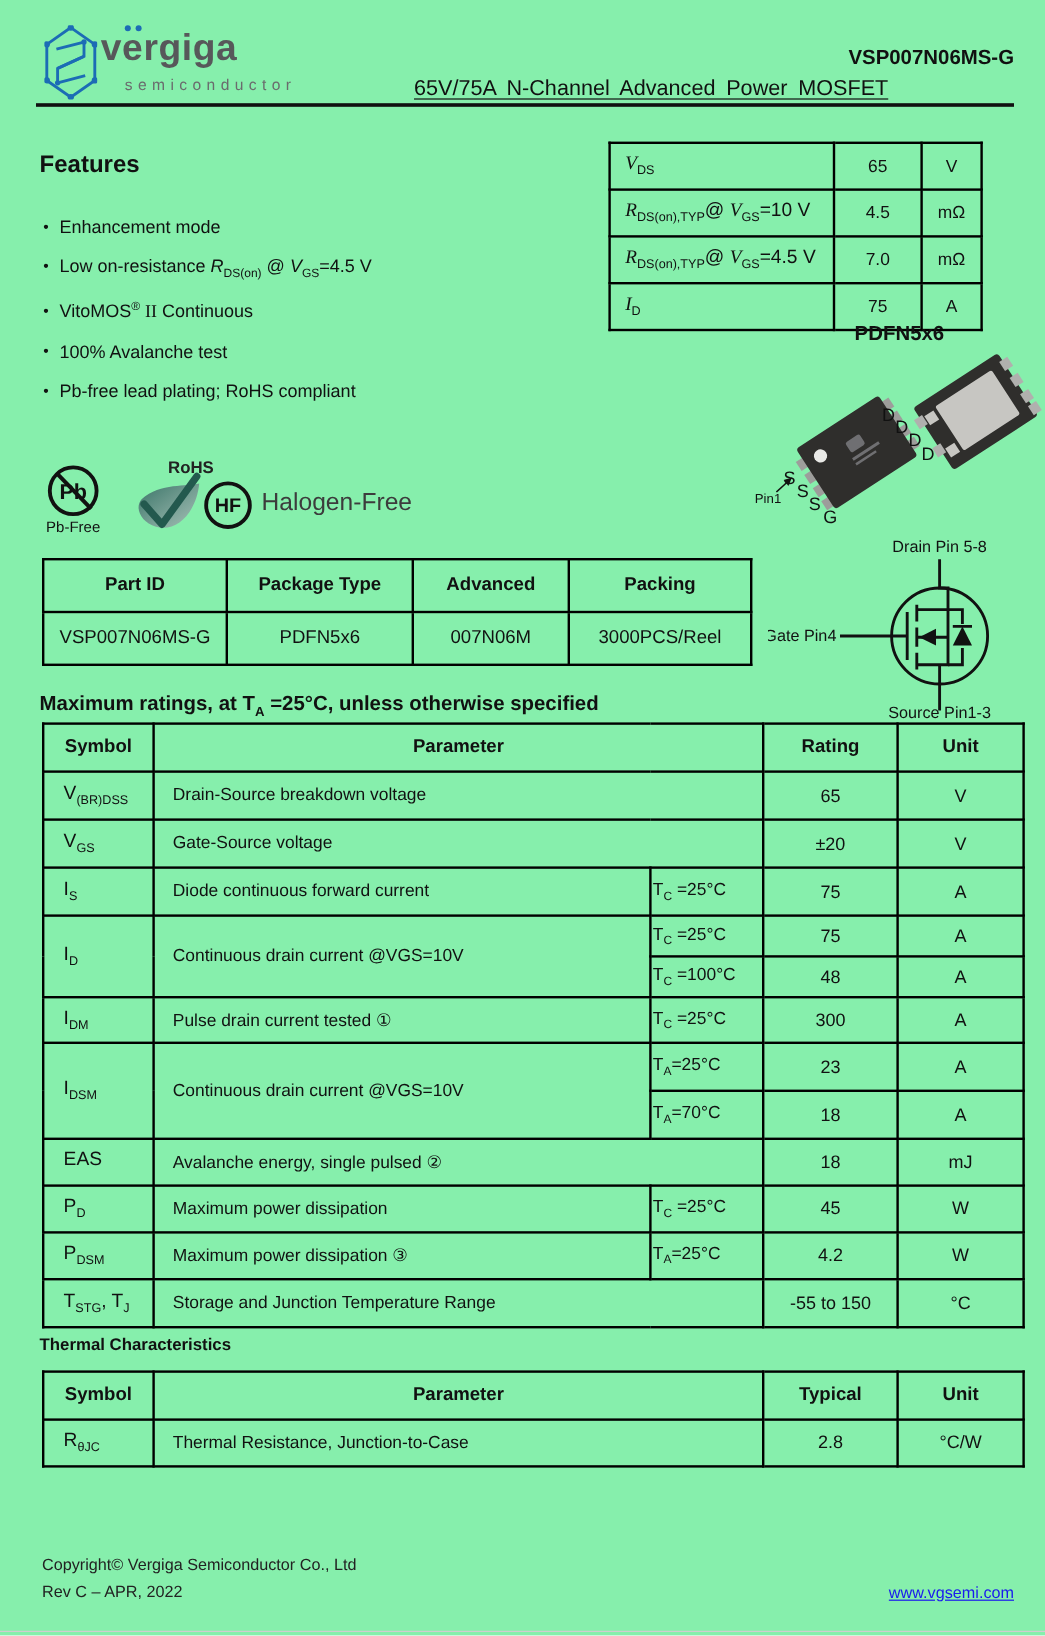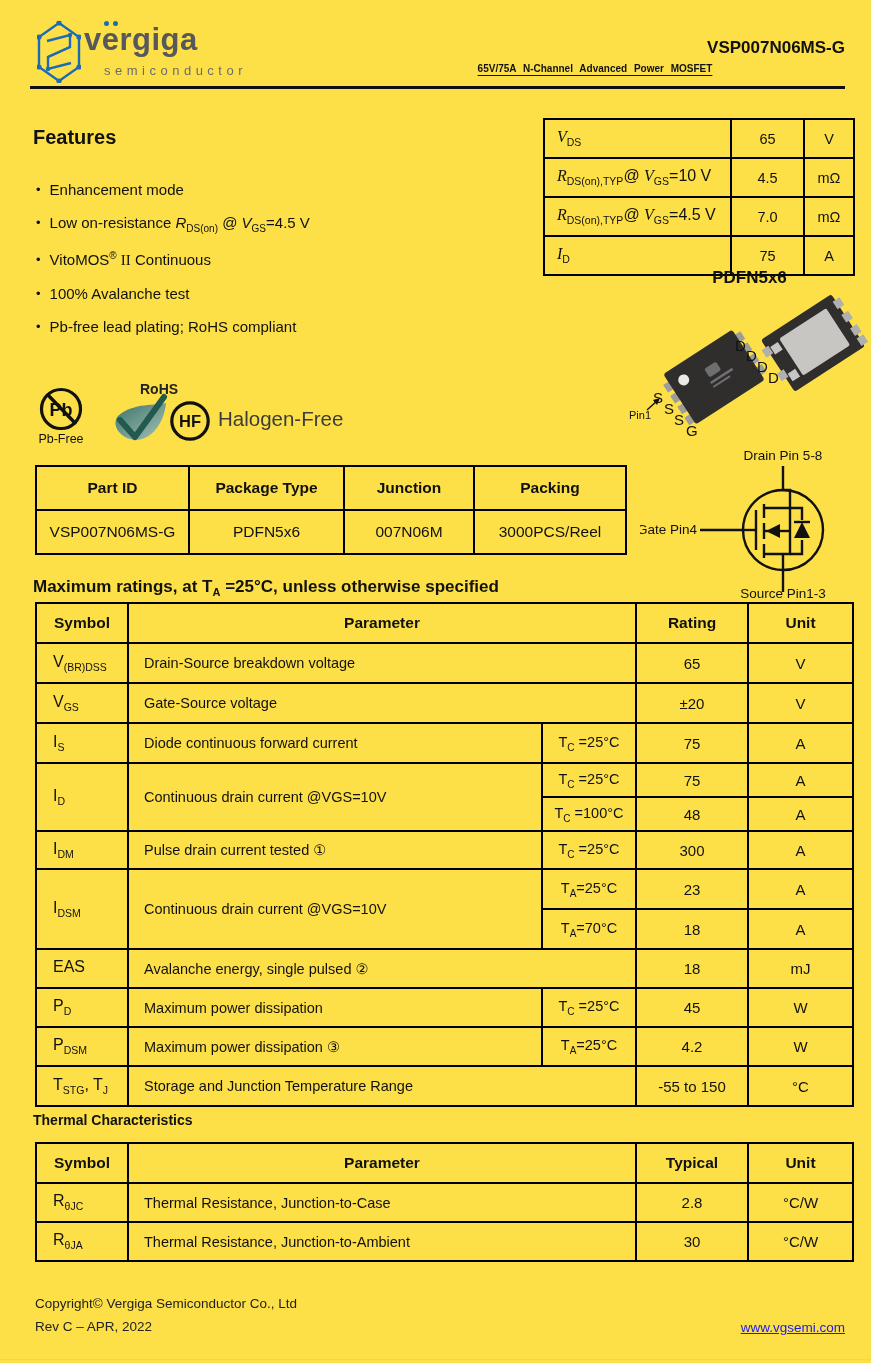--- a/index.html
+++ b/index.html
@@ -1,25 +1,25 @@
 <!DOCTYPE html>
 <html><head>
 <meta charset="utf-8">
 <style>
   html,body{margin:0;padding:0;background:#fff;}
-  .page{position:relative;width:871px;height:1363px;background:#fde047;overflow:hidden;
+  .page{position:relative;width:871px;height:1363px;background:#86efac;overflow:hidden;
         font-family:"Liberation Sans",sans-serif;color:#111;}
   .abs{position:absolute;}
 
   
   .brand-name{font-size:31px;font-weight:700;color:#57585a;letter-spacing:.5px;}
   .brand-tag{font-size:13px;color:#6a6b6d;letter-spacing:4.5px;}
   .lg-dot{width:5px;height:5px;border-radius:50%;background:#1c6cb5;}
   .pn{font-size:17px;font-weight:700;text-align:right;}
-  .subtitle{font-size:10px;font-weight:700;text-align:center;word-spacing:4px;
+  .subtitle{font-size:18px;font-weight:400;text-align:left;word-spacing:4px;
             text-decoration:underline;text-underline-offset:3px;}
   .hrule{height:2.5px;background:#101010;}
 
   
   .sec-title{font-size:20px;font-weight:700;}
   .feat-list{list-style:none;margin:0;padding:0;font-size:15px;}
   .feat-list li{margin-bottom:16px;}
   .feat-list li::before{content:"•";margin-right:9px;font-size:13px;position:relative;top:-1px;}
   .roman{font-family:Liberation Serif, serif;}
   sub{font-size:10px;}
@@ -31,21 +31,21 @@
   .hd td, td.hd{font-weight:700;font-size:15.5px;text-align:center;}
   .ctr{text-align:center;}
   .ks td{height:35px;}
   .ks .ks-label{font-size:16px;padding-left:12px;}
   .ks .ks-label i{font-family:"Liberation Serif",serif;}
   .ks sub{font-size:10.5px;}
   .pt td{height:40px;text-align:center;font-size:15.5px;}
   .sym{font-size:16px;padding-left:16px;margin-top:28px;}
   .sym sub{font-size:10.5px;}
   .par{padding-left:15px;font-size:14.5px;}
-  .cond{text-align:center;font-size:14.5px;}
+  .cond{text-align:left;font-size:14.5px;}
   .rate{text-align:center;font-size:15px;}
 
   
   .pbl{font-size:12.5px;text-align:center;}
   .rohs-t{font-size:14px;font-weight:700;color:#222;padding-left:22px;}
   .hf-label{font-size:20.5px;color:#3c3c3c;}
   .ttl sub{font-size:11px;font-weight:700;}
   .foot{font-size:13.5px;color:#222;}
   a.site{color:#1a1aee;font-size:13.5px;text-decoration:underline;}
   svg text{font-family:"Liberation Sans",sans-serif;}
@@ -108,21 +108,21 @@
     <path d="M10,24 C26,10 48,14 58,11 C56,34 40,52 22,47 C9,43 4,31 10,24 Z" fill="url(#leafg)"></path>
     <path d="M12,28 L27,45 L56,5" fill="none" stroke="#23594e" stroke-width="6" stroke-linecap="round" stroke-linejoin="round"></path>
   </svg>
 
   <svg class="abs" style="left:169px;top:400px;" width="42" height="42" viewBox="0 0 42 42">
     <circle cx="21" cy="21" r="18.2" fill="none" stroke="#111" stroke-width="3.2"></circle>
     <text x="21" y="27" text-anchor="middle" font-size="16.5" font-weight="700" fill="#111">HF</text>
   </svg>
   <div class="abs hf-label" style="left:218px;top:407px;">Halogen-Free</div>
 
-  <table class="abs ks" style="left:543px;top:118px;width:310px;">
+  <table class="abs ks" style="left:507px;top:118px;width:310px;">
     <colgroup>
         <col style="width:187px">
         <col style="width:73px">
         <col style="width:50px">
       </colgroup>
     <tbody>
         <tr>
       <td class="ks-label"><i>V</i><sub>DS</sub><span></span><i></i><sub></sub><span></span></td>
       <td class="ctr">65</td>
       <td class="ctr">V</td>
@@ -198,21 +198,21 @@
     <colgroup>
         <col style="width:153px">
         <col style="width:155px">
         <col style="width:130px">
         <col style="width:152px">
       </colgroup>
     <tbody>
         <tr class="hd">
       <td>Part ID</td>
       <td>Package Type</td>
-      <td>Junction</td>
+      <td>Advanced</td>
       <td>Packing</td>
     </tr>
     <tr>
       <td>VSP007N06MS-G</td>
       <td>PDFN5x6</td>
       <td>007N06M</td>
       <td>3000PCS/Reel</td>
     </tr>
   </tbody>
     </table>
@@ -351,26 +351,20 @@
       <td>Parameter</td>
       <td>Typical</td>
       <td>Unit</td>
     </tr>
     <tr style="height:39px;">
       <td class="sym"><span>R</span><sub>θJC</sub></td>
       <td class="par">Thermal Resistance, Junction-to-Case</td>
       <td class="rate">2.8</td>
       <td class="rate">°C/W</td>
     </tr>
-    <tr style="height:39px;">
-      <td class="sym"><span>R</span><sub>θJA</sub></td>
-      <td class="par">Thermal Resistance, Junction-to-Ambient</td>
-      <td class="rate">30</td>
-      <td class="rate">°C/W</td>
-    </tr>
   </tbody>
     </table>
 
   <div class="abs foot" style="left:35px;top:1296px;">Copyright© Vergiga Semiconductor Co., Ltd</div>
   <div class="abs foot" style="left:35px;top:1319px;">Rev C – APR, 2022</div>
   <a class="abs site" href="#" style="right:26px;top:1320px;">www.vgsemi.com</a>
   <div class="abs" style="left:0;top:1359px;width:871px;height:1px;background:#cfcfcf;"></div>
 
 </div>
 

